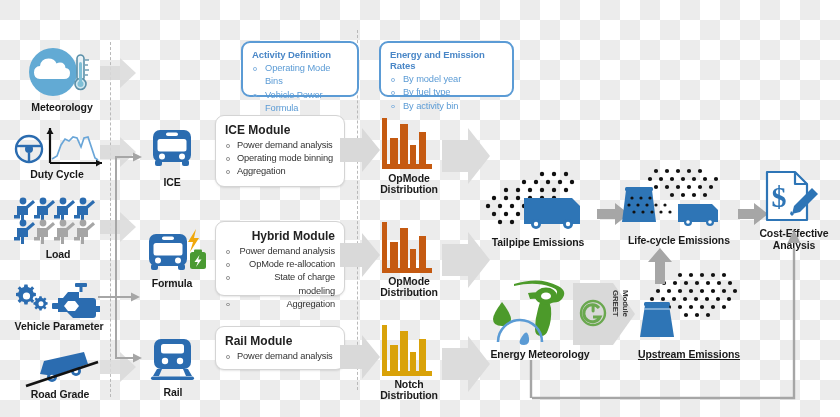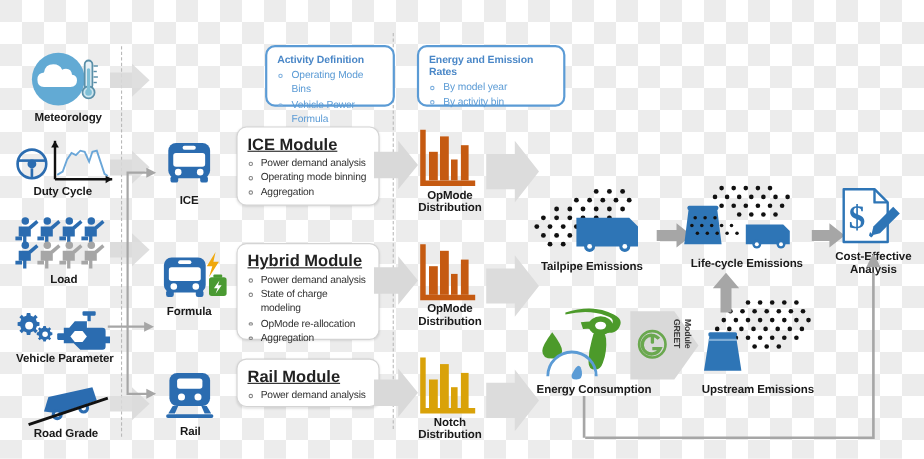--- a/index.html
+++ b/index.html
@@ -35,21 +35,21 @@
     content:"";position:absolute;left:1px;top:5px;width:3.6px;height:3.6px;
     border:1px solid #7fb0de;border-radius:50%;box-sizing:border-box;
   }
 
   
   .modbox{
     position:absolute;background:#ffffff;border:1px solid #d4d4d4;
     border-radius:9px;box-sizing:border-box;padding:7px 9px;
     box-shadow:0 1px 2px rgba(0,0,0,.10);
   }
-  .modbox .t{font-size:15px;font-weight:bold;color:#222;margin-bottom:2px;text-decoration:underline;}
+  .modbox .t{font-size:12px;font-weight:bold;color:#222;margin-bottom:2px;}
   .modbox ul{margin:0;padding:0;list-style:none;}
   .modbox li{
     font-size:9.3px;color:#333;line-height:13.2px;
     padding-left:12px;position:relative;letter-spacing:-0.15px;
   }
   .modbox li:before{
     content:"";position:absolute;left:1px;top:5px;width:3.6px;height:3.6px;
     border:1px solid #888;border-radius:50%;box-sizing:border-box;
   }
 
@@ -272,39 +272,40 @@
       <li>Operating Mode Bins</li>
       <li>Vehicle Power Formula</li>
       <li>Recharging Logic</li>
     </ul>
   </div>
 
   <div class="infobox" style="left:379px;top:41px;width:135px;height:56px;">
     <div class="t">Energy and Emission Rates</div>
     <ul>
       <li>By model year</li>
+      <li>By fuel type</li>
       <li>By activity bin</li>
     </ul>
   </div>
 
   <div class="modbox" style="left:215px;top:115px;width:130px;height:72px;">
     <div class="t">ICE Module</div>
     <ul>
       <li>Power demand analysis</li>
       <li>Operating mode binning</li>
       <li>Aggregation</li>
     </ul>
   </div>
 
-  <div class="modbox" style="left:215px;top:221px;width:130px;height:88px;">
+  <div class="modbox" style="left:215px;top:221px;width:130px;height:75px;text-align:right;">
     <div class="t">Hybrid Module</div>
     <ul>
       <li>Power demand analysis</li>
+      <li>OpMode re-allocation</li>
       <li>State of charge modeling</li>
-      <li>OpMode re-allocation</li>
       <li>Aggregation</li>
     </ul>
   </div>
 
   <div class="modbox" style="left:215px;top:326px;width:130px;height:44px;">
     <div class="t">Rail Module</div>
     <ul>
       <li>Power demand analysis</li>
     </ul>
   </div>
@@ -485,21 +486,21 @@
         <path d="M30 6 q26 -8 44 2 q10 5 4 13 q-5 6 -16 2 q-8 -3 -16 -2 l-2 -6 q14 -2 22 2 q6 2 7 -2 q1 -4 -6 -6 q-16 -6 -37 -1z"></path>
         <path d="M58 20 q8 2 9 10 q1 12 -3 22 q-2 6 -7 6 q-6 0 -6 -7 q0 -10 3 -20 q1 -5 4 -11z"></path>
         <ellipse cx="62" cy="18" rx="11" ry="8.5" fill="#4c9a2a"></ellipse>
         <ellipse cx="62" cy="18" rx="5" ry="3.6" fill="#ffffff"></ellipse>
         <path d="M18 24 q9 12 9 17 q0 7 -9 7 q-9 0 -9 -7 q0 -5 9 -17z"></path>
       </g>
       <path d="M14 64 a22 22 0 0 1 44 0" fill="none" stroke="#5b9bd5" stroke-width="2.6"></path>
       <path d="M36 62 q7 -14 9 -2 q1 7 -5 7 q-6 0 -4 -5z" fill="#5b9bd5"></path>
     </svg>
   </div>
-  <div class="lbl" style="left:477px;top:348px;width:126px;">Energy Consumption</div>
+  <div class="lbl" style="left:477px;top:348px;width:126px;">Energy Meteorology</div>
 
   <svg class="chev" style="left:573px;top:283px;" width="62" height="62" viewBox="0 0 62 62">
     <path d="M0 0 h40 l22 31 l-22 31 h-40z" fill="#d9d9d9"></path>
   </svg>
   <svg class="abs" style="left:579px;top:299px;" width="28" height="28" viewBox="0 0 28 28">
     <circle cx="14" cy="14" r="12" fill="none" stroke="#6aa84f" stroke-width="2.4"></circle>
     <path d="M20 9 a8.5 8.5 0 1 0 1 9 h-7" fill="none" stroke="#6aa84f" stroke-width="3"></path>
     <rect x="12.6" y="5.5" width="3" height="8" rx="1.4" fill="#6aa84f"></rect>
   </svg>
   <div class="greet-txt" style="left:620px;top:290px;">GREET</div>
@@ -546,21 +547,21 @@
         <circle cx="26" cy="43" r="2.1"></circle>
           <circle cx="58" cy="43" r="2.1"></circle>
           <circle cx="69" cy="43" r="2.1"></circle>
           <circle cx="80" cy="43" r="2.1"></circle>
       </g>
       <rect x="16" y="30" width="26" height="4" rx="1.5" fill="#2e75b6"></rect>
       <path d="M17 33 h24 l5 32 h-34z" fill="#2e75b6"></path>
       <rect x="16" y="36" width="26" height="2" fill="#9fc3e4" opacity=".7"></rect>
     </svg>
   </div>
-  <div class="lbl" style="left:626px;top:348px;width:126px;">Upstream Emissions</div>
+  <div class="lbl" style="left:626px;top:348px;width:126px;text-decoration:underline;">Upstream Emissions</div>
 
   <svg class="conn" style="left:648px;top:248px;" width="24" height="36" viewBox="0 0 24 36">
     <path d="M7 36 v-22 h-7 l12 -14 l12 14 h-7 v22z" fill="#a6a6a6"></path>
   </svg>
 
   <svg class="conn" style="left:530px;top:226px;" width="280" height="175" viewBox="0 0 280 175">
     <path d="M2 172 H264 V22" fill="none" stroke="#a6a6a6" stroke-width="2.4"></path>
     <path d="M264 4 l-6.5 13 h13z" fill="#a6a6a6"></path>
   </svg>
   <svg class="conn" style="left:524px;top:360px;" width="14" height="42" viewBox="0 0 14 42">

